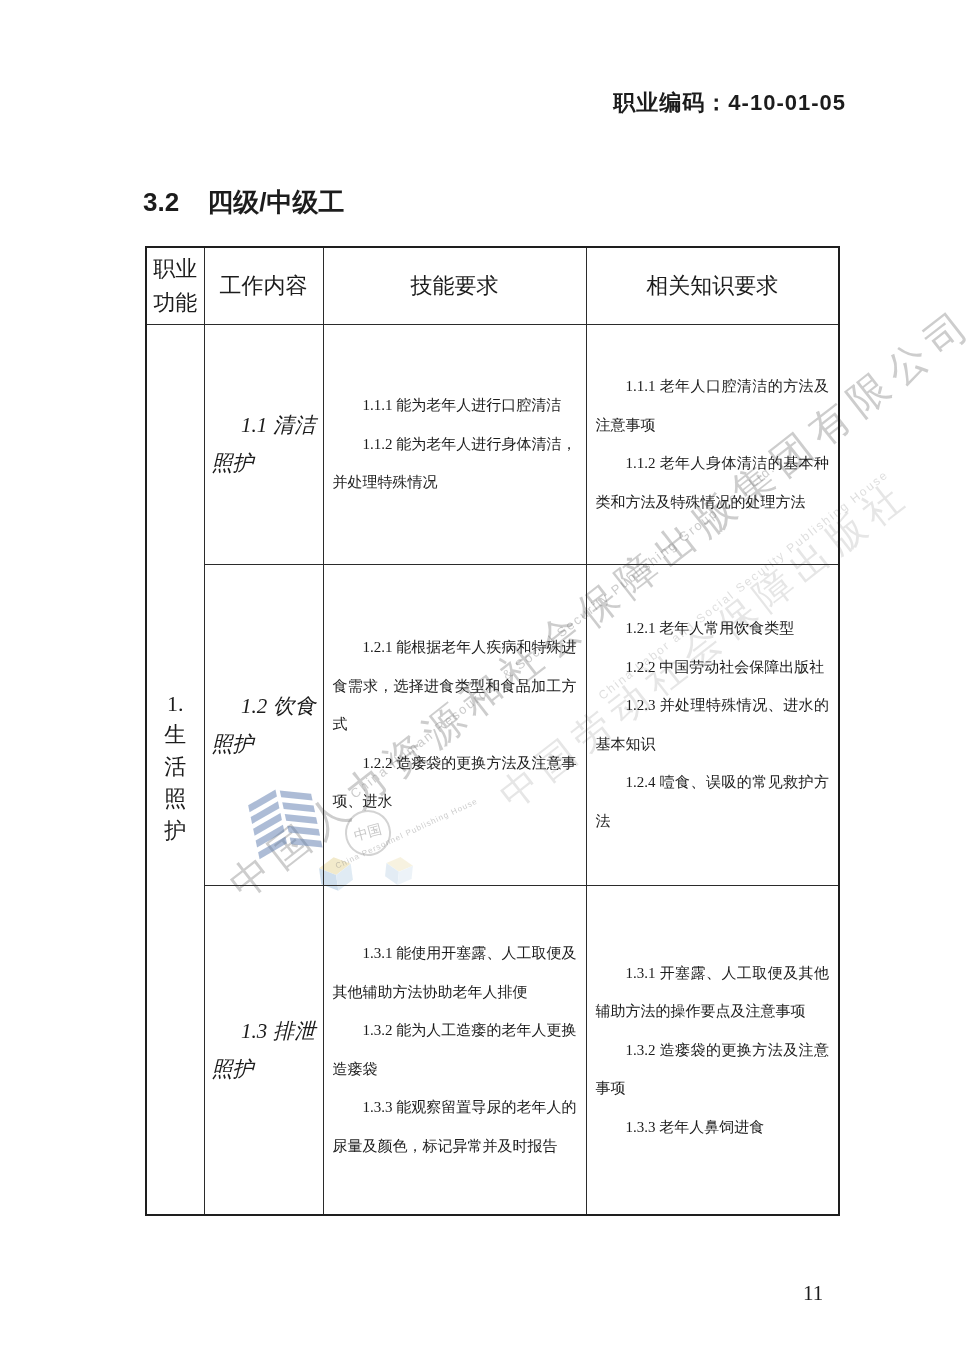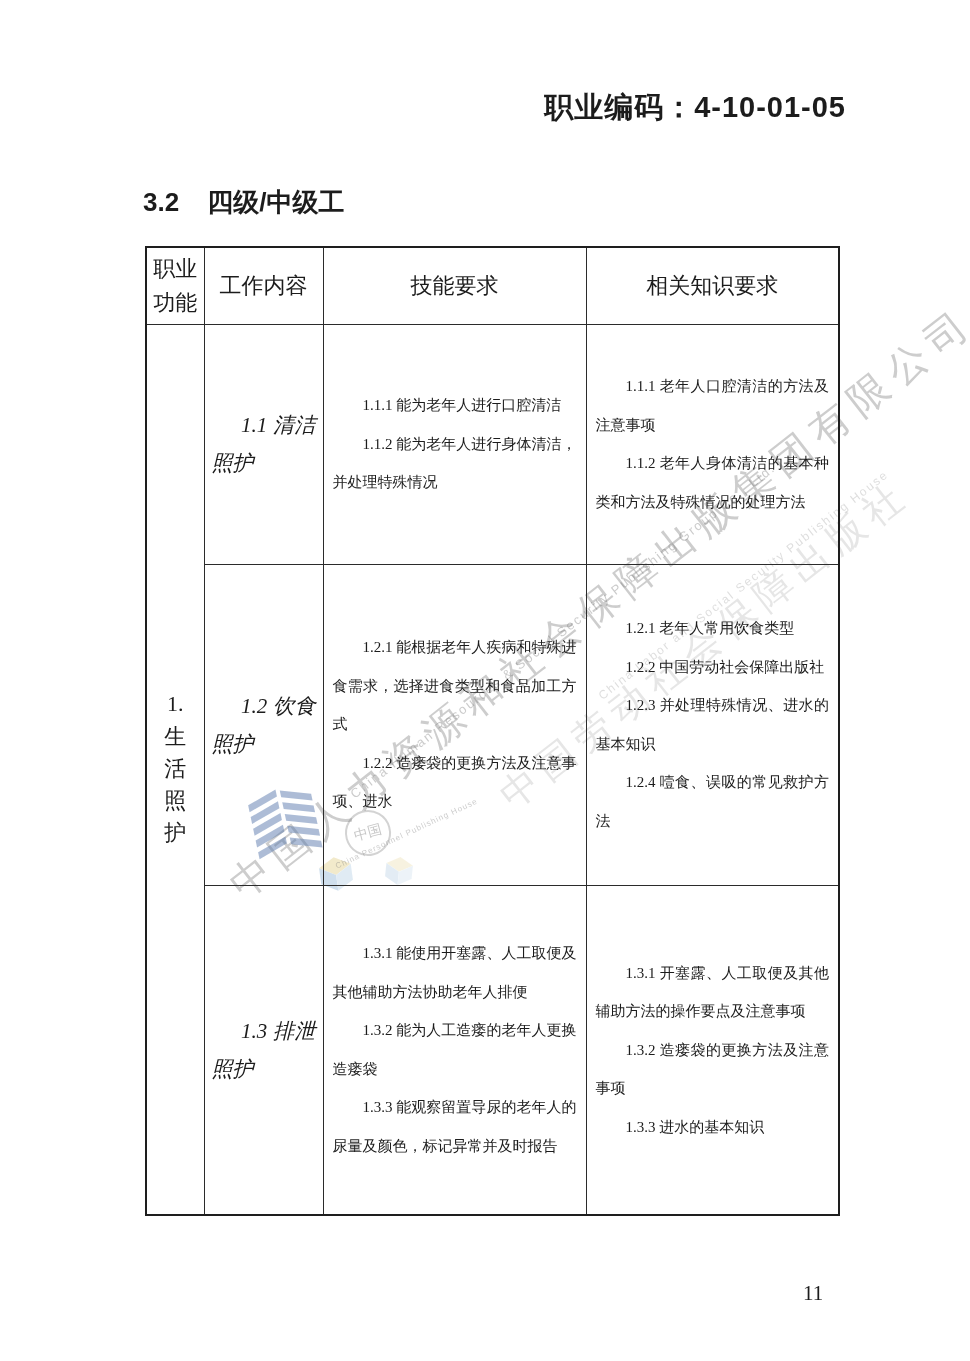--- a/index.html
+++ b/index.html
@@ -63,21 +63,21 @@
     color: rgba(128,128,128,0.4);
     transform: rotate(-25deg);
     font-family: "Liberation Sans", "DejaVu Sans", sans-serif;
   }
 
   
   .doc { position: absolute; inset: 0; z-index: 1; }
 
   .header-code {
     position: absolute; top: 88px; right: 124px;
-    font-size: 29px; font-weight: bold;
+    font-size: 22px; font-weight: bold;
     font-family: "Liberation Sans", "DejaVu Sans", sans-serif;
     letter-spacing: 1px;
   }
 
   .section-title {
     position: absolute; top: 185px; left: 143px;
     font-size: 26px; font-weight: bold;
     font-family: "Liberation Sans", "DejaVu Sans", sans-serif;
   }
   .section-title .num { margin-right: 28px; }
@@ -102,21 +102,21 @@
   tr.row-2 { height: 321px; }
   tr.row-3 { height: 330px; }
 
   th.hcell { text-align: center; font-size: 22px; line-height: 34px; padding: 0 2px; }
 
   td.func-cell { text-align: center; font-size: 22px; }
   .func-num { line-height: 30px; }
   .func-chars {
     display: inline-block; width: 1.1em;
     word-break: break-all; line-height: 1.45;
-    margin-top: 2px; text-align: center;
+    margin-top: 2px; text-align: center; font-family: Liberation Mono, monospace;
   }
 
   td.work-cell { padding: 16px 7px; font-style: italic; }
   p.work {
     margin: 0; text-indent: 1.4em; text-align: justify;
     line-height: 38px; font-size: 21px;
   }
 
   td.text-cell { padding: 0 9px; }
   p.para {
@@ -236,20 +236,20 @@
           <p class="work">1.3 排泄照护</p>
         </td>
         <td class="text-cell">
           <p class="para">1.3.1 能使用开塞露、人工取便及其他辅助方法协助老年人排便</p>
           <p class="para">1.3.2 能为人工造瘘的老年人更换造瘘袋</p>
           <p class="para">1.3.3 能观察留置导尿的老年人的尿量及颜色，标记异常并及时报告</p>
         </td>
         <td class="text-cell">
           <p class="para">1.3.1 开塞露、人工取便及其他辅助方法的操作要点及注意事项</p>
           <p class="para">1.3.2 造瘘袋的更换方法及注意事项</p>
-          <p class="para">1.3.3 进水的基本知识</p>
+          <p class="para">1.3.3 老年人鼻饲进食</p>
         </td>
       </tr>
     </tbody>
   </table>
 
   <div class="page-number">11</div>
 </div>
 
 </body></html>

